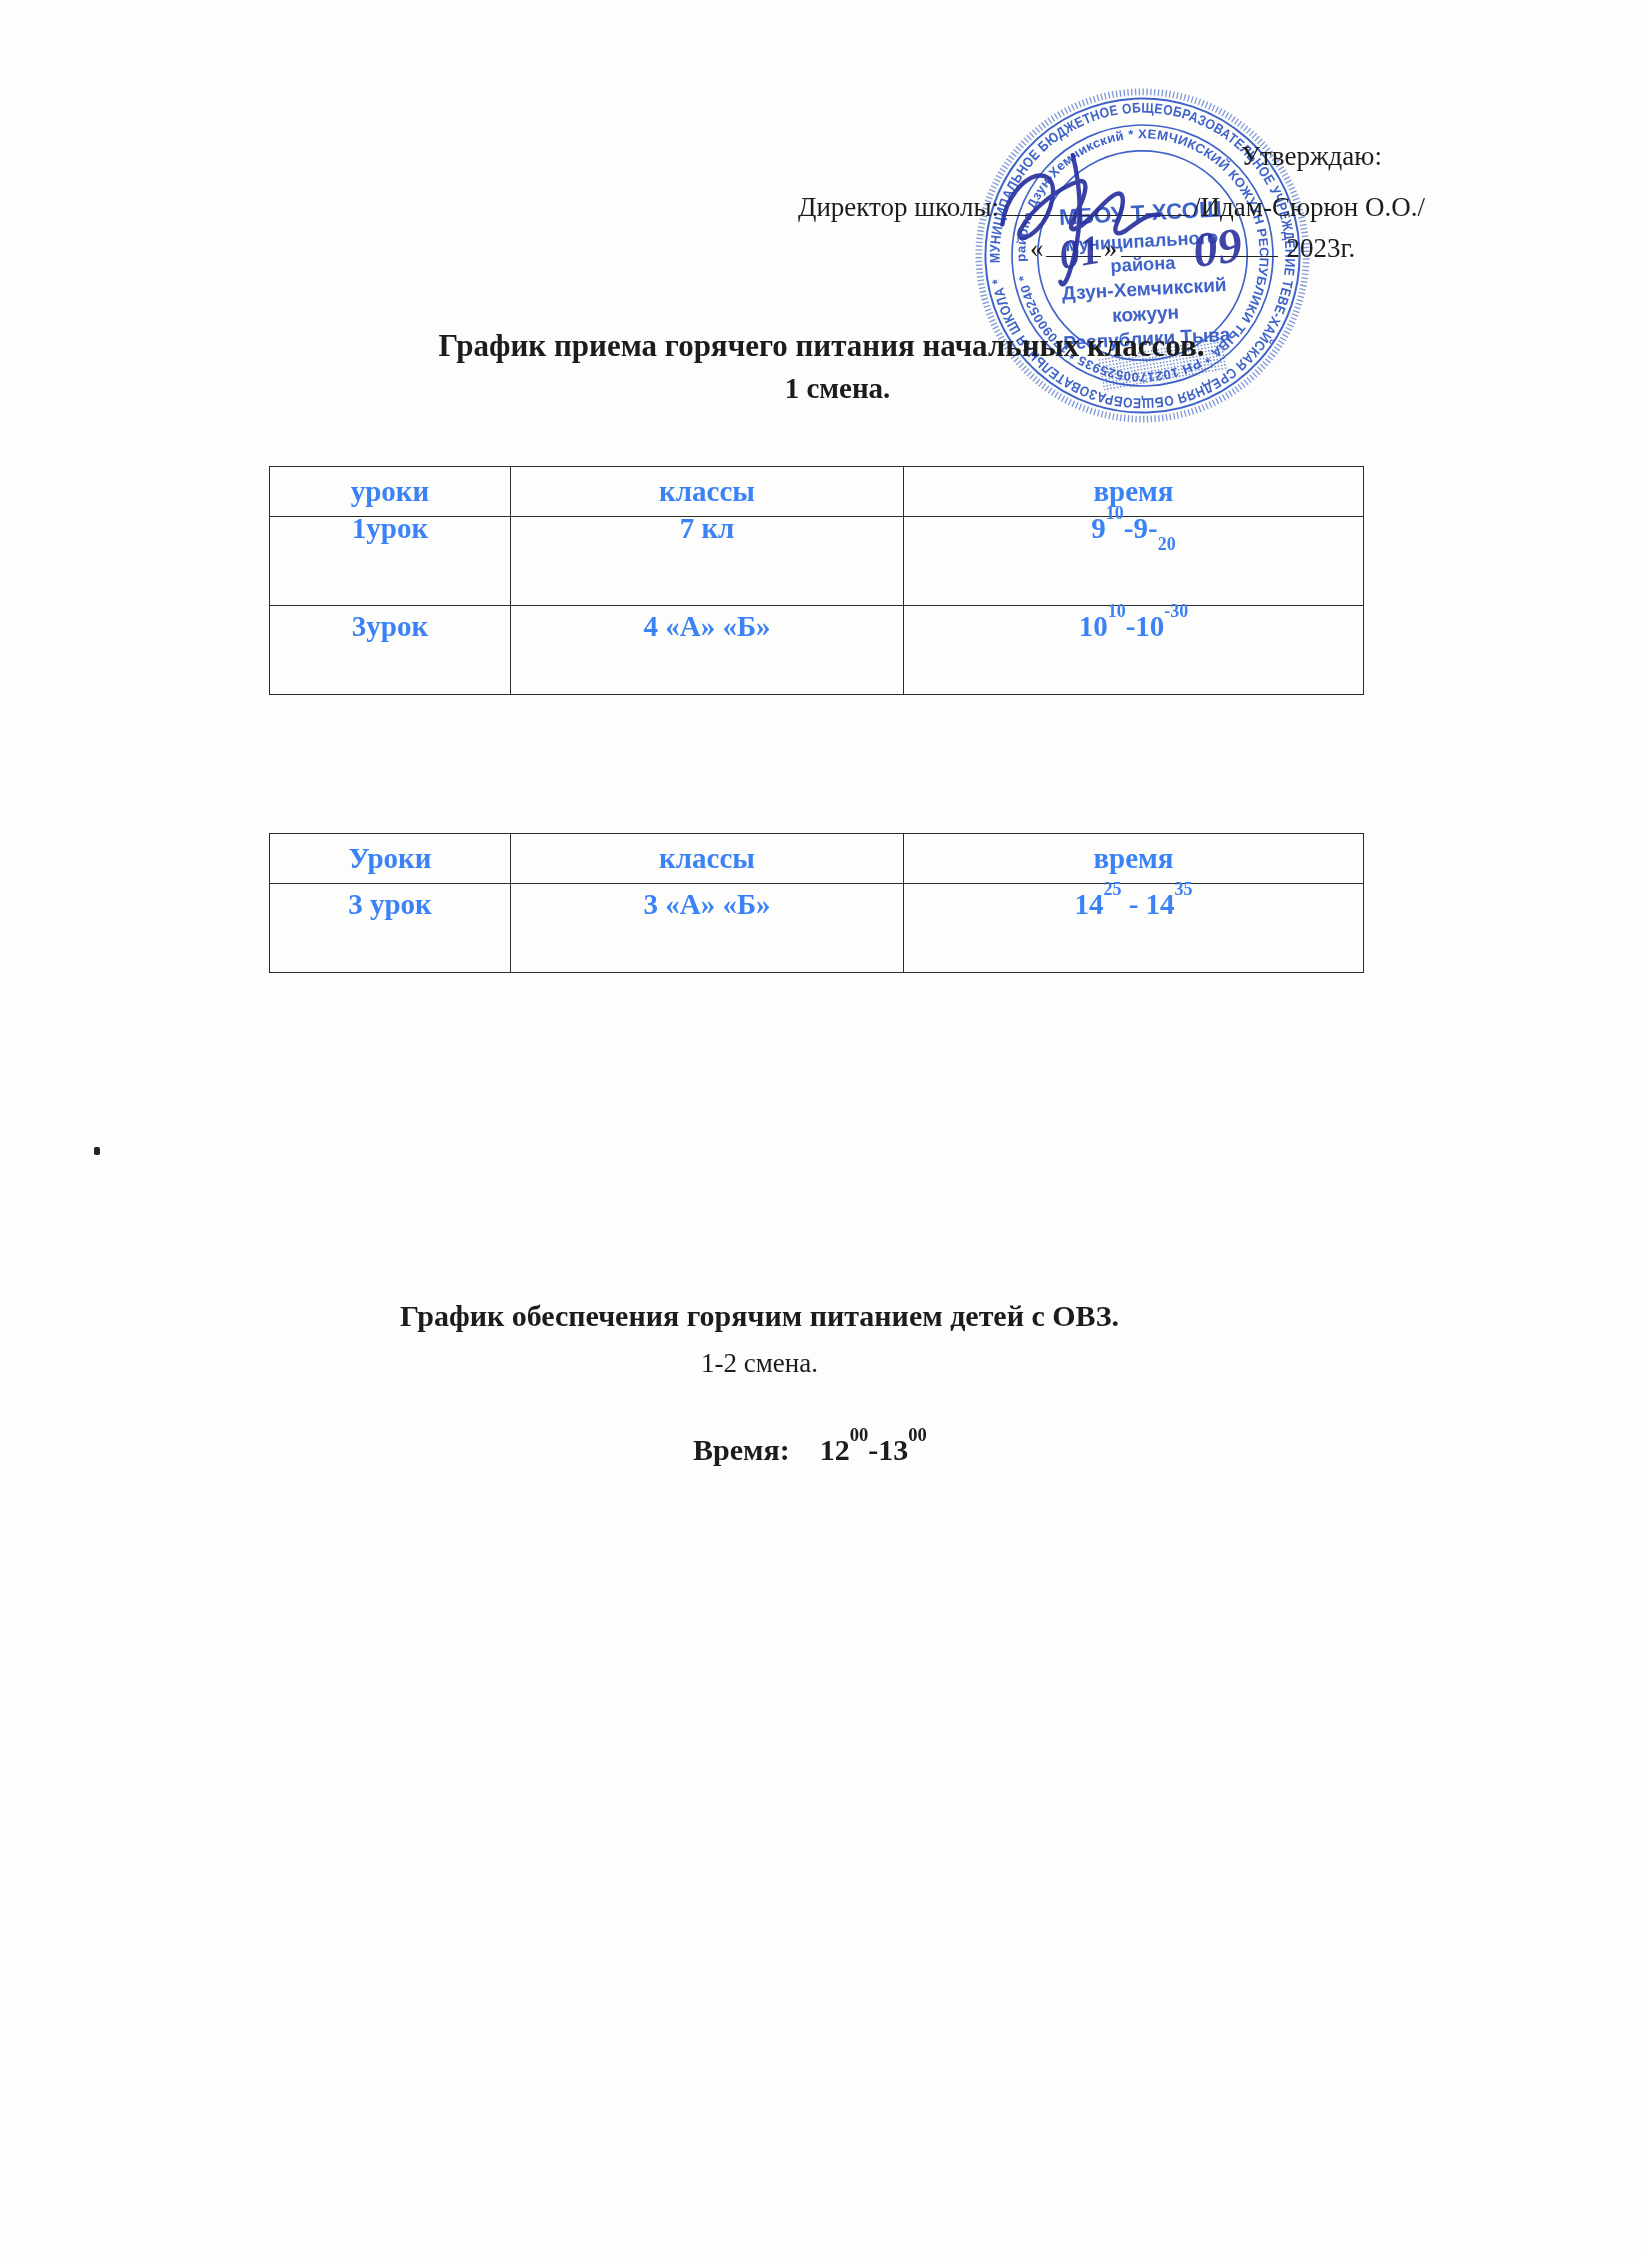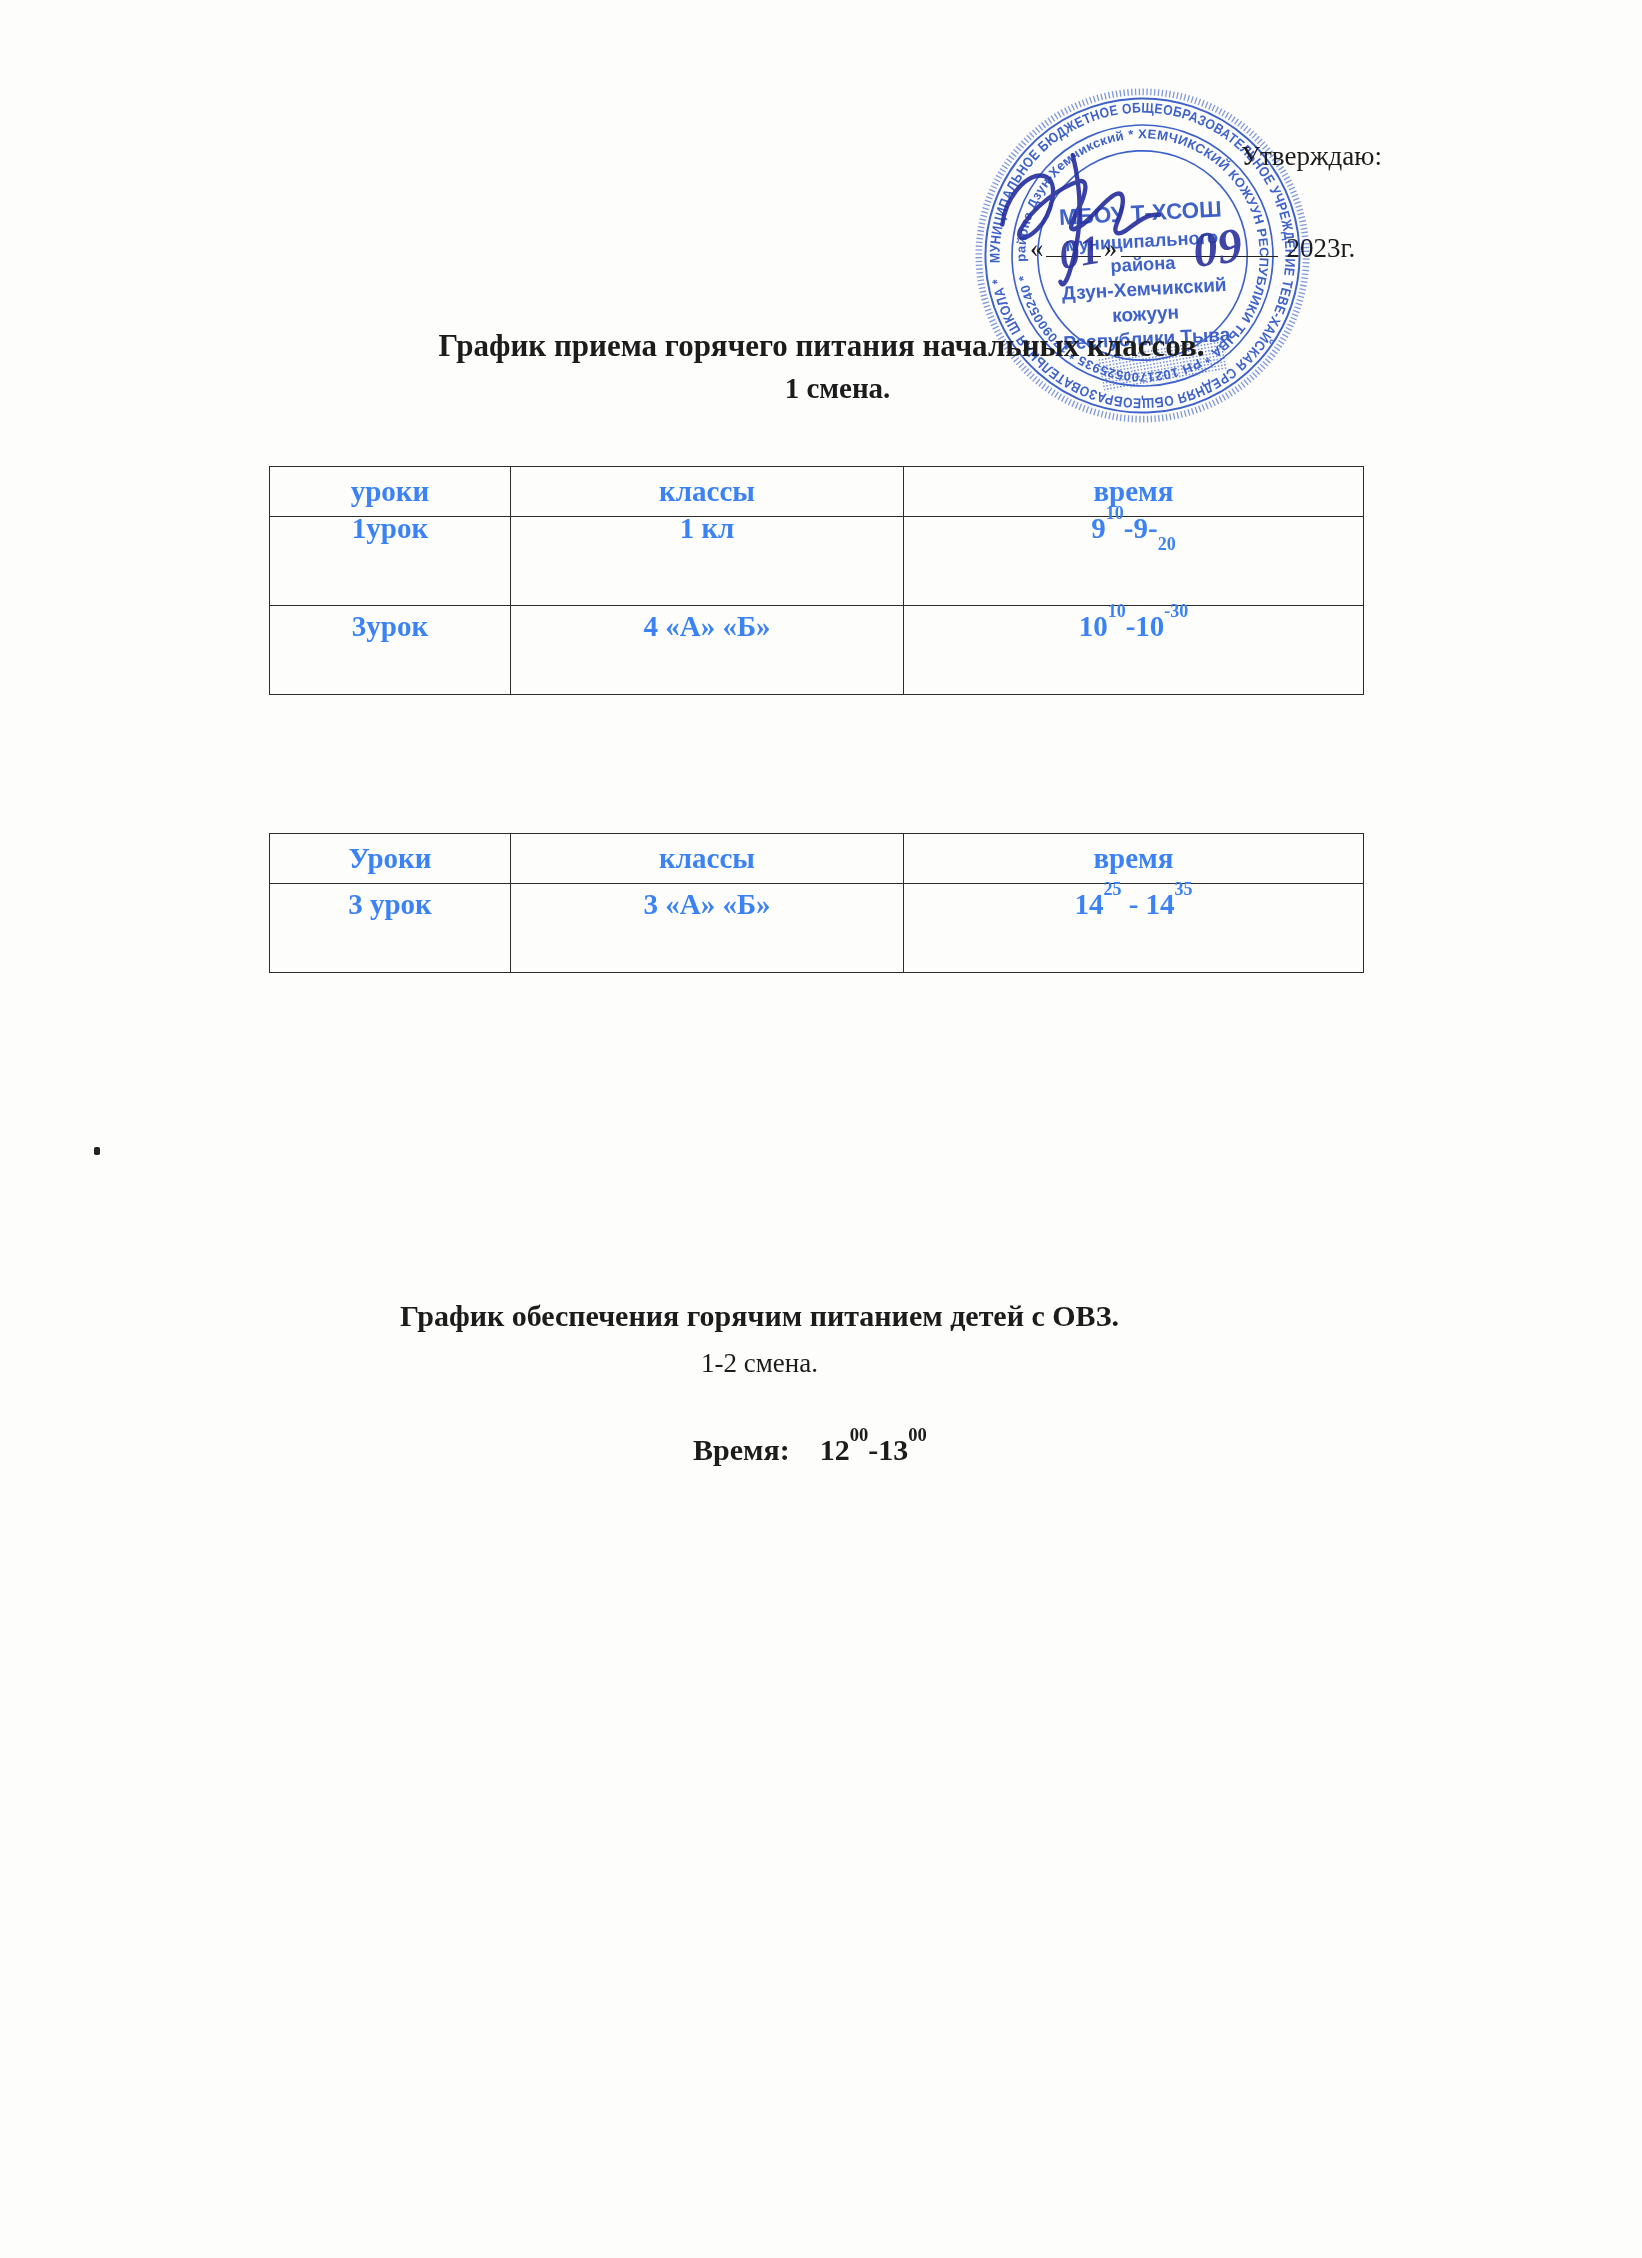--- a/index.html
+++ b/index.html
@@ -109,20 +109,25 @@
       <path d="M18,95 C22,62 48,34 66,40 C84,46 74,84 58,100 C46,112 34,114 38,102
                C52,74 86,52 104,46 C118,42 112,62 104,78 C98,90 92,102 100,100
                C116,96 134,64 148,60 C160,57 154,80 148,94 C144,104 148,108 158,102
                C168,95 182,82 196,84"></path>
       <path d="M98,16 C106,48 112,96 94,150 C90,162 86,166 84,160"></path>
     </g>
   </svg>
 
   <div class="approve1">Утверждаю:</div>
 
+  <div class="approve2">
+    <span>Директор школы:</span>
+    <span class="sigline"></span>
+    <span>/Идам-Сюрюн О.О./</span>
+  </div>
 
   <div class="approve3">
     <span>«</span>
     <span class="dayline"></span>
     <span>»</span>
     <span class="monthline"></span>
     <span>2023г.</span>
   </div>
 
   <div class="hand hand-day">01</div>
@@ -140,21 +145,21 @@
     <thead>
       <tr>
         <th>уроки</th>
         <th>классы</th>
         <th>время</th>
       </tr>
     </thead>
     <tbody>
       <tr class="struck">
         <td><span class="cellwrap">1урок</span></td>
-        <td><span class="cellwrap">1 кл</span></td>
+        <td><span class="cellwrap">7 кл</span></td>
         <td><span class="cellwrap">9<sup>10</sup>-9-<sub>20</sub></span></td>
       </tr>
       <tr>
         <td><span class="cellwrap">3урок</span></td>
         <td><span class="cellwrap">4 «А» «Б»</span></td>
         <td><span class="cellwrap">10<sup>10</sup>-10<sup>-30</sup></span></td>
       </tr>
     </tbody>
   </table>
 

